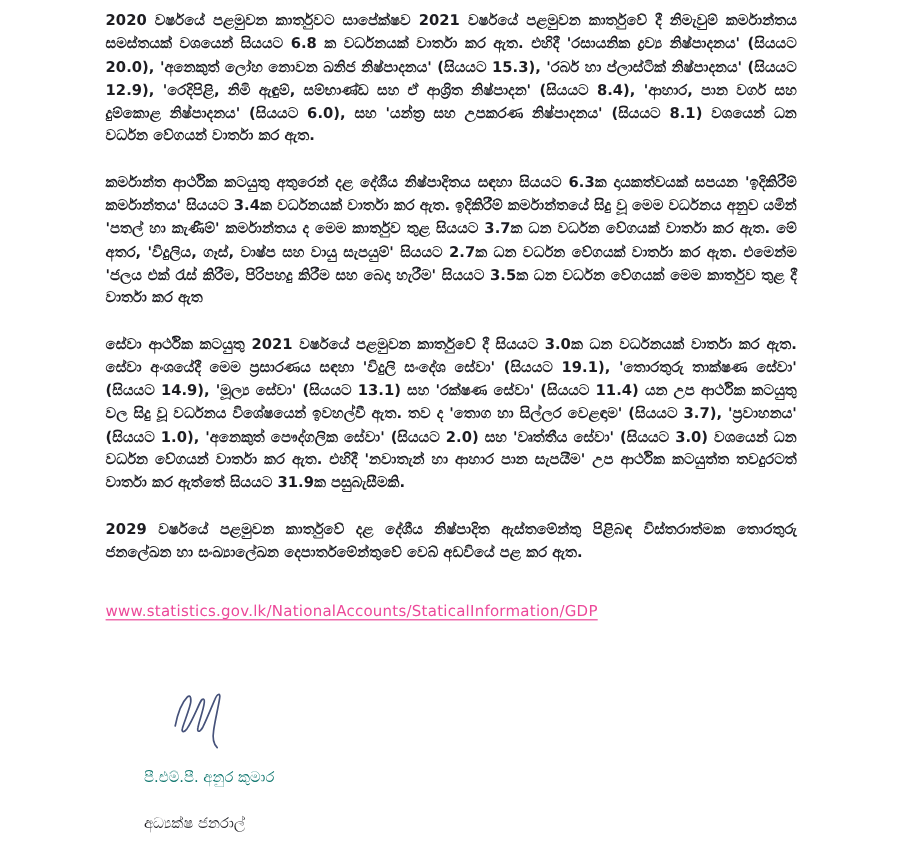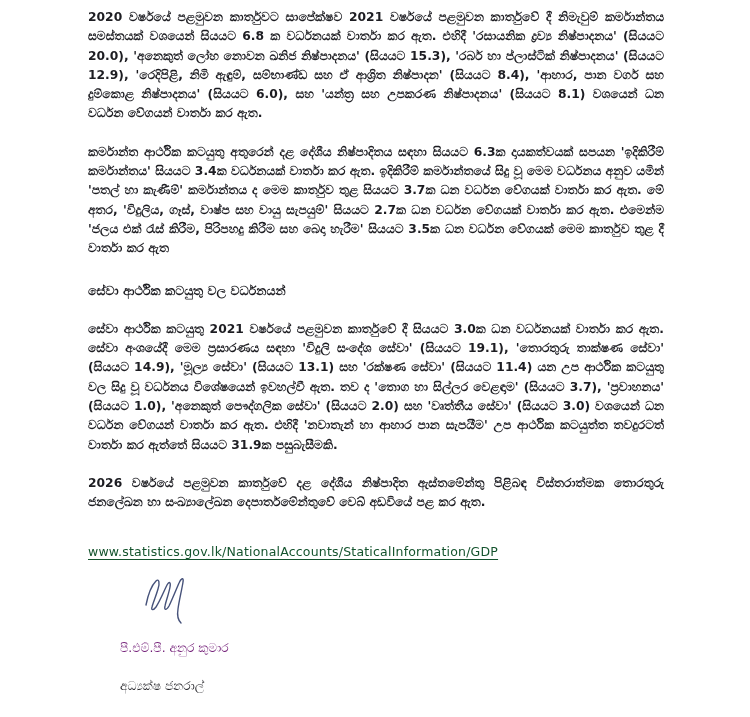--- a/index.html
+++ b/index.html
@@ -31,64 +31,63 @@
   }
   .para:last-child { margin-bottom: 0; }
   .section-heading {
     font-weight: bold;
     margin: 22px 0 20px 0;
     font-size: 12.5px;
   }
   .doc-link {
     display: inline-block;
     margin-top: 10px;
-    color: #14532d;
+    color: #ec4899;
     text-decoration: underline;
     text-underline-offset: 3px;
     font-size: 12.5px;
     letter-spacing: 0.2px;
     cursor: pointer;
   }
   .signature-block {
     position: absolute;
     left: 120px;
     top: 565px;
     width: 300px;
   }
   .signature-svg {
     display: block;
     margin-left: 12px;
   }
   .signatory-name {
     margin-top: 14px;
     font-size: 12.3px;
-    color: #701a75;
+    color: #0f766e;
   }
   .signatory-title {
     margin-top: 24px;
     font-size: 12.3px;
     color: #1d1d22;
   }
 </style>
 </head>
 <body>
 
 <div class="page">
 
   <div class="content">
 
     <p class="para">2020 වර්ෂයේ පළමුවන කාර්තුවට සාපේක්ෂව 2021 වර්ෂයේ පළමුවන කාර්තුවේ දී නිමැවුම් කර්මාන්තය සමස්තයක් වශයෙන් සියයට 6.8 ක වර්ධනයක් වාර්තා කර ඇත. එහිදී 'රසායනික ද්‍රව්‍ය නිෂ්පාදනය' (සියයට 20.0), 'අනෙකුත් ලෝහ නොවන ඛනිජ නිෂ්පාදනය' (සියයට 15.3), 'රබර් හා ප්ලාස්ටික් නිෂ්පාදනය' (සියයට 12.9), 'රෙදිපිළි, නිමි ඇඳුම්, සම්භාණ්ඩ සහ ඒ ආශ්‍රිත නිෂ්පාදන' (සියයට 8.4), 'ආහාර, පාන වර්ග සහ දුම්කොළ නිෂ්පාදනය' (සියයට 6.0), සහ 'යන්ත්‍ර සහ උපකරණ නිෂ්පාදනය' (සියයට 8.1) වශයෙන් ධන වර්ධන වේගයන් වාර්තා කර ඇත.</p>
 
     <p class="para">කර්මාන්ත ආර්ථික කටයුතු අතුරෙන් දළ දේශීය නිෂ්පාදිතය සඳහා සියයට 6.3ක දායකත්වයක් සපයන 'ඉදිකිරීම් කර්මාන්තය' සියයට 3.4ක වර්ධනයක් වාර්තා කර ඇත. ඉදිකිරීම් කර්මාන්තයේ සිදු වූ මෙම වර්ධනය අනුව යමින් 'පතල් හා කැණීම්' කර්මාන්තය ද මෙම කාර්තුව තුළ සියයට 3.7ක ධන වර්ධන වේගයක් වාර්තා කර ඇත. මේ අතර, 'විදුලිය, ගෑස්, වාෂ්ප සහ වායු සැපයුම්' සියයට 2.7ක ධන වර්ධන වේගයක් වාර්තා කර ඇත. එමෙන්ම 'ජලය එක් රැස් කිරීම, පිරිපහදු කිරීම සහ බෙදා හැරීම' සියයට 3.5ක ධන වර්ධන වේගයක් මෙම කාර්තුව තුළ දී වාර්තා කර ඇත</p>
 
-    <div class="section-heading">සේවා ආර්ථික කටයුතු වල වර්ධනයන්</div>
 
     <p class="para">සේවා ආර්ථික කටයුතු 2021 වර්ෂයේ පළමුවන කාර්තුවේ දී සියයට 3.0ක ධන වර්ධනයක් වාර්තා කර ඇත. සේවා අංශයේදී මෙම ප්‍රසාරණය සඳහා 'විදුලි සංදේශ සේවා' (සියයට 19.1), 'තොරතුරු තාක්ෂණ සේවා' (සියයට 14.9), 'මූල්‍ය සේවා' (සියයට 13.1) සහ 'රක්ෂණ සේවා' (සියයට 11.4) යන උප ආර්ථික කටයුතු වල සිදු වූ වර්ධනය විශේෂයෙන් ඉවහල්වී ඇත. තව ද 'තොග හා සිල්ලර වෙළඳාම' (සියයට 3.7), 'ප්‍රවාහනය' (සියයට 1.0), 'අනෙකුත් පෞද්ගලික සේවා' (සියයට 2.0) සහ 'වෘත්තීය සේවා' (සියයට 3.0) වශයෙන් ධන වර්ධන වේගයන් වාර්තා කර ඇත. එහිදී 'නවාතැන් හා ආහාර පාන සැපයීම' උප ආර්ථික කටයුත්ත තවදුරටත් වාර්තා කර ඇත්තේ සියයට 31.9ක පසුබැසීමකි.</p>
 
-    <p class="para">2026 වර්ෂයේ පළමුවන කාර්තුවේ දළ දේශීය නිෂ්පාදිත ඇස්තමේන්තු පිළිබඳ විස්තරාත්මක තොරතුරු ජනලේඛන හා සංඛ්‍යාලේඛන දෙපාර්තමේන්තුවේ වෙබ් අඩවියේ පළ කර ඇත.</p>
+    <p class="para">2029 වර්ෂයේ පළමුවන කාර්තුවේ දළ දේශීය නිෂ්පාදිත ඇස්තමේන්තු පිළිබඳ විස්තරාත්මක තොරතුරු ජනලේඛන හා සංඛ්‍යාලේඛන දෙපාර්තමේන්තුවේ වෙබ් අඩවියේ පළ කර ඇත.</p>
 
     <a class="doc-link">www.statistics.gov.lk/NationalAccounts/StaticalInformation/GDP</a>
 
   </div>
 
   <div class="signature-block">
 
     <svg class="signature-svg" width="90" height="62" viewBox="0 0 90 62">
       <path d="M14,40 C16,30 20,20 24,16 C27,13 28,18 26,24 C24,31 21,38 20,42
                C19,45 21,46 24,42 C28,36 32,26 35,20 C37,16 39,17 38,22

